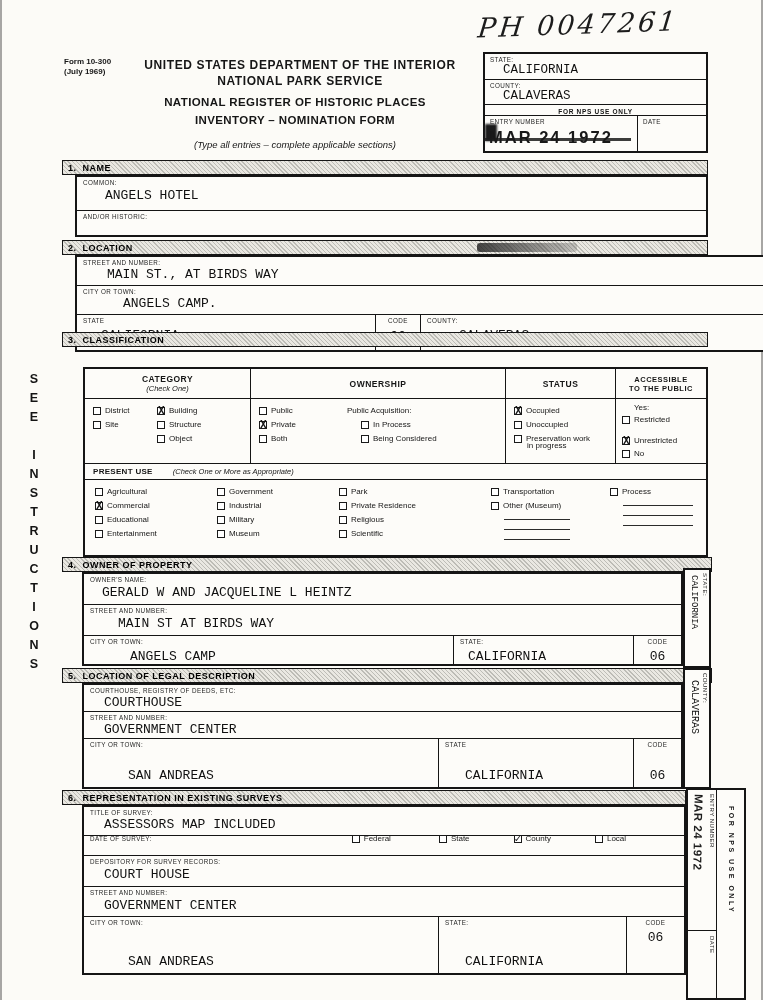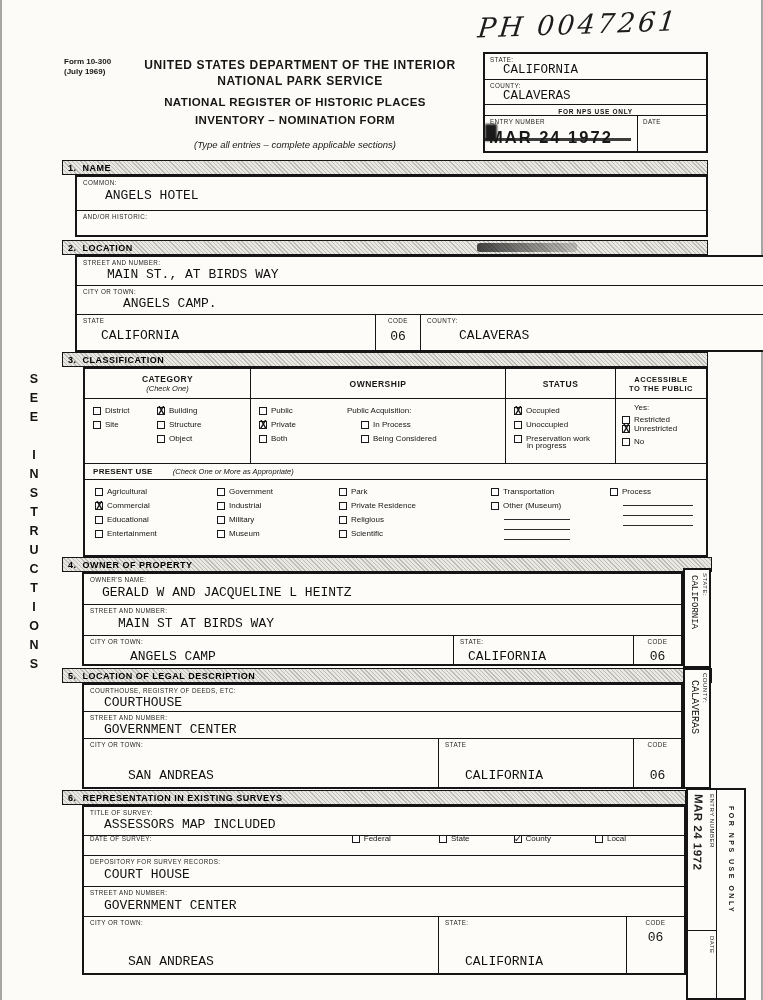--- a/index.html
+++ b/index.html
@@ -132,21 +132,21 @@
           <div class="typed" style="margin:4px 0 0 32px">CALAVERAS</div>
         </div>
         <div class="ccell" style="width:58px;align-items:center;padding-left:0">
           <span class="label">CODE</span>
           <div class="typed" style="margin-top:5px">009</div>
         </div>
       </div>
     </div>
   </div>
 
-  <div class="secbar" style="left:62px;top:352px;width:646px"><span>3.  CLASSIFICATION</span></div>
+  <div class="secbar" style="left:62px;top:332px;width:646px"><span>3.  CLASSIFICATION</span></div>
   <div class="box" style="left:83px;top:367px;width:625px;height:190px">
     <div class="col">
       <div style="display:flex;height:30px;border-bottom:1px solid #151515">
         <div class="hcell" style="width:165px">
           <div class="h1">CATEGORY</div>
           <div class="h2">(Check One)</div>
         </div>
         <div class="hcell" style="width:255px">
             <div class="h1">OWNERSHIP</div>
           </div>
@@ -250,21 +250,21 @@
           <div class="cbi" style="margin-bottom:1px">
               <span class="cb">
                 <span class="mark"></span>
               </span>
               <span class="cbl">Preservation work</span>
             </div>
           <div class="cbl2">in progress</div>
         </div>
         <div class="bcell" style="flex:1;padding:4px 0 0 6px">
           <div class="cbl" style="margin:0 0 3px 12px">Yes:</div>
-          <div class="cbi" style="margin-bottom:0">
+          <div class="cbi" style="margin-bottom:12px">
               <span class="cb">
                 <span class="mark"></span>
               </span>
               <span class="cbl">Restricted</span>
             </div>
           <div class="cbi" style="margin-bottom:4px">
               <span class="cb">
                 <span class="mark">X</span>
               </span>
               <span class="cbl">Unrestricted</span>

